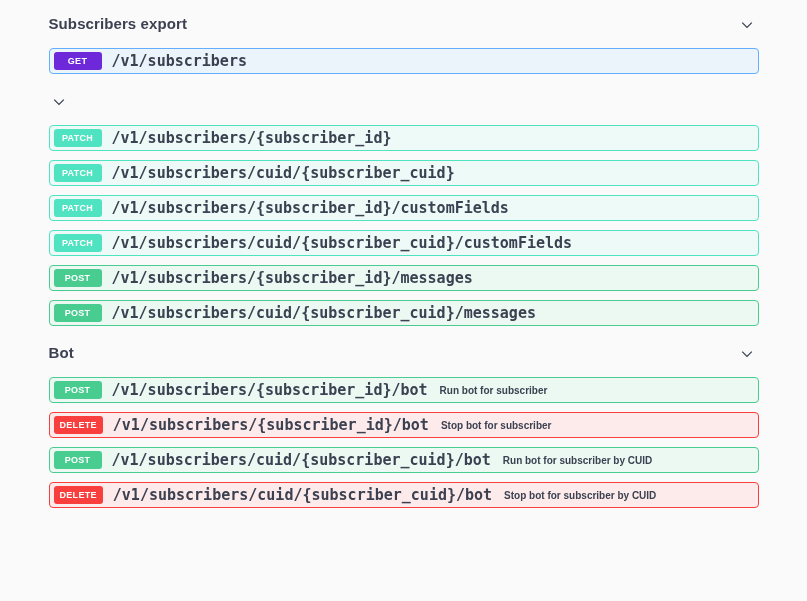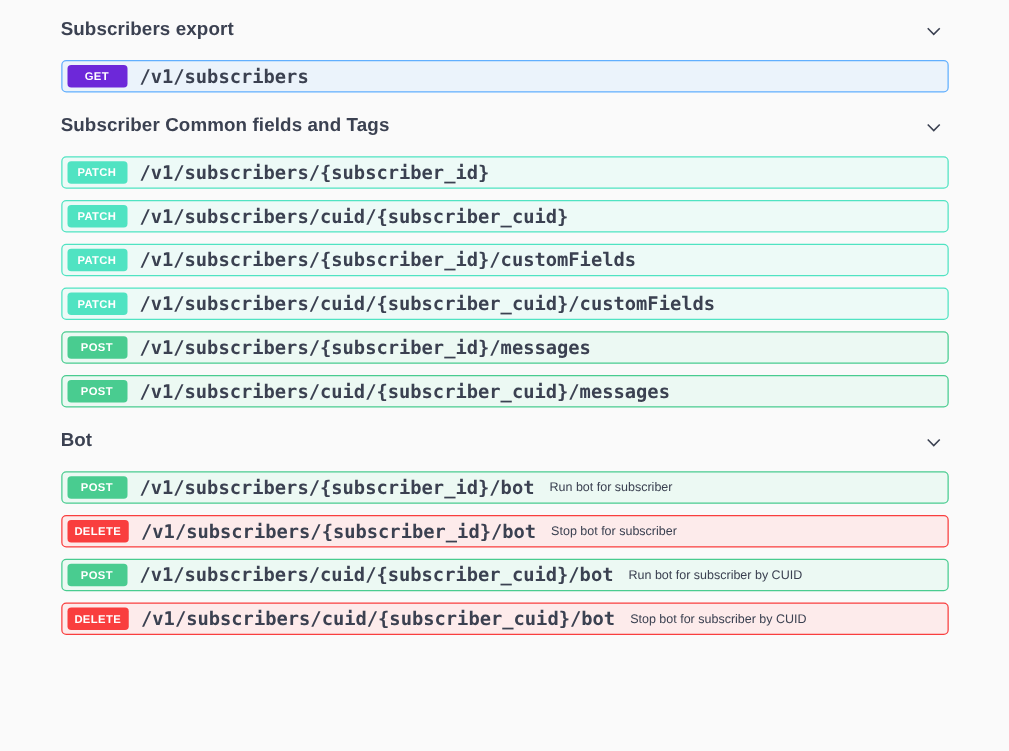--- a/index.html
+++ b/index.html
@@ -66,21 +66,21 @@
     margin-left: 10px;
     font-family: "DejaVu Sans Mono", monospace;
     font-size: 15px;
     font-weight: 600;
     color: #3b4151;
     white-space: nowrap;
   }
   .summary {
     margin-left: 12px;
     font-size: 10px;
-    font-weight: 400;
+    font-weight: 700;
     color: #3b4151;
     white-space: nowrap;
   }
 </style>
 </head>
 <body>
 
 <div class="page">
   <div id="sections">
   <section class="opblock-tag-section">
@@ -96,21 +96,20 @@
   <div class="opblock" style="border-color: rgb(97, 175, 254); background: rgb(235, 243, 251);">
     <span class="method" style="background: #6d28d9;">GET</span>
     <span class="path">/v1/subscribers</span>
 
   </div>
 </div>
   </section>
 
   <section class="opblock-tag-section">
     <div class="opblock-tag">
-      <span class="tag-title">Subscriber Common fields and Tags</span>
       <button class="expand-btn">
         <svg width="16" height="16" viewBox="0 0 20 20" aria-hidden="true">
           <path d="M4 7l6 6 6-6" fill="none" stroke="#3b4151" stroke-width="1.6"></path>
         </svg>
       </button>
     </div>
     <div class="ops">
   <div class="opblock" style="border-color: rgb(80, 227, 194); background: rgb(237, 250, 247);">
     <span class="method" style="background: rgb(80, 227, 194);">PATCH</span>
     <span class="path">/v1/subscribers/{subscriber_id}</span>

